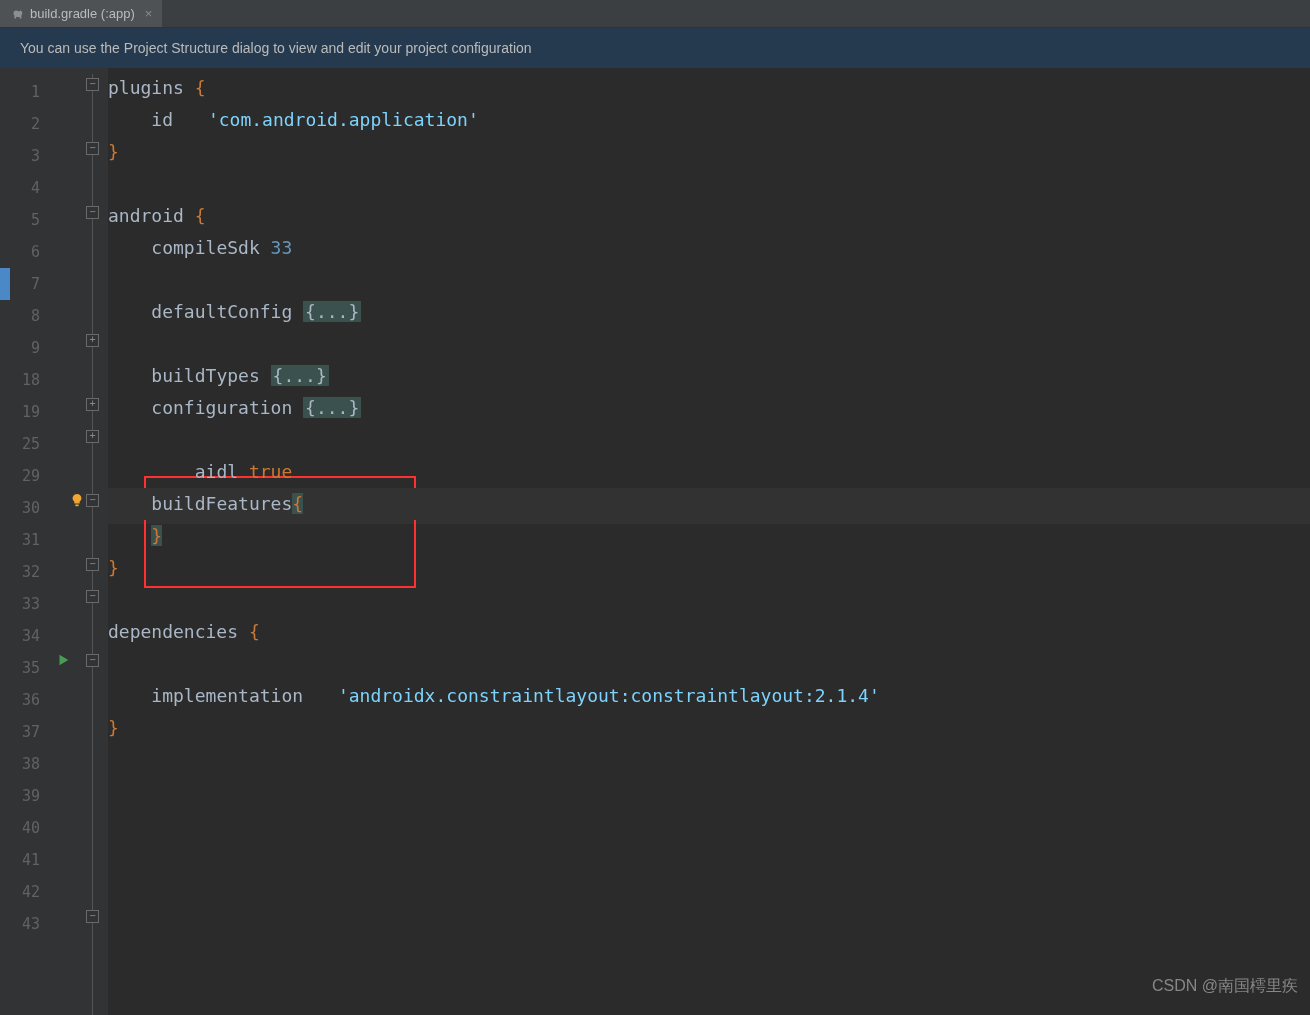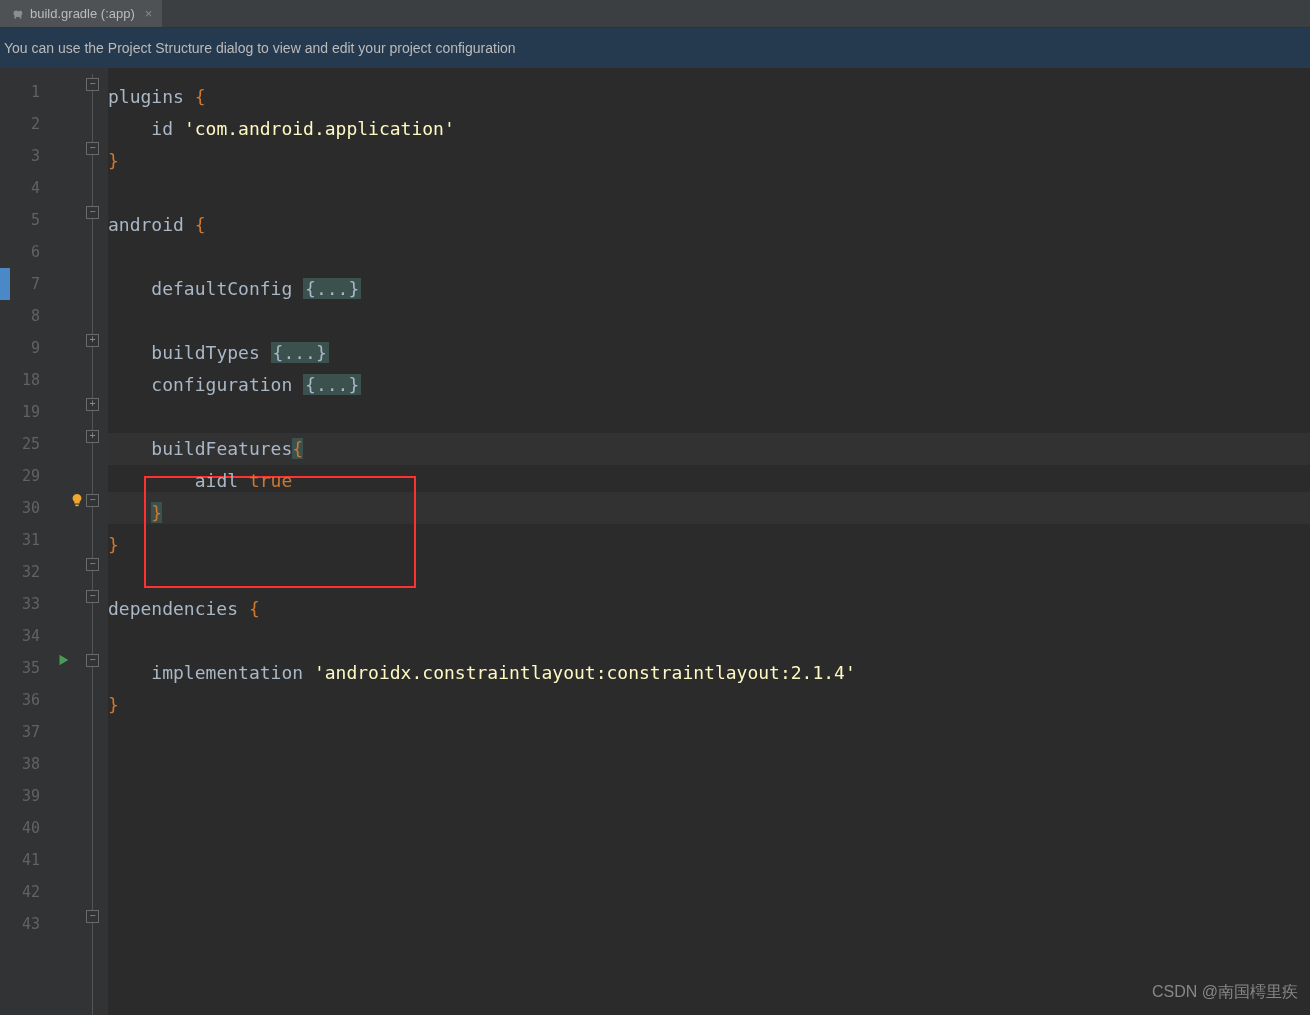--- a/index.html
+++ b/index.html
@@ -36,21 +36,21 @@
   color: #8a8f94;
 }
 .tab .close-icon {
   color: #8a8a8a;
   font-size: 13px;
   margin-left: 4px;
 }
 .info-banner {
   background: #25394f;
   color: #bbbbbb;
-  padding: 12px 4px;
+  padding: 12px 20px;
   font-size: 14px;
   font-family: 'Segoe UI', sans-serif;
 }
 .editor {
   display: flex;
   height: calc(100% - 28px - 40px);
   position: relative;
 }
 .gutter {
   width: 52px;
@@ -68,36 +68,36 @@
   position: relative;
 }
 .line-num {
   height: 32px;
   line-height: 32px;
   color: #606366;
   font-size: 15px;
 }
 .code-area {
   flex: 1;
-  padding-top: 13px;
+  padding-top: 4px;
   position: relative;
   background: #2b2b2b;
 }
 .code-line {
   height: 32px;
   line-height: 32px;
   white-space: pre;
   font-size: 18px;
   position: relative;
 }
 .code-line.highlight {
   background: #323232;
 }
 .kw { color: #cc7832; }
-.str { color: #fef9c3; }
+.str { color: #7dd3fc; margin-left: 24px; }
 .num { color: #6897bb; }
 .id { color: #a9b7c6; }
 .fold-bg { background: #3b514d; color: #a9b7c6; padding: 0 2px; }
 .brace-hl { background: #3b514d; }
 .fold-marker {
   position: absolute;
   width: 13px;
   height: 13px;
   border: 1px solid #6a6a6a;
   background: #313335;
@@ -131,21 +131,21 @@
 .blue-mark {
   position: absolute;
   left: 0;
   width: 10px;
   height: 32px;
   background: #4a88c7;
 }
 .watermark {
   position: absolute;
   right: 12px;
-  bottom: 12px;
+  bottom: 18px;
   color: #9e9e9e;
   font-size: 16px;
   font-family: 'Segoe UI', sans-serif;
   opacity: 0.8;
 }
 .cursor-line-bg {
   position: absolute;
   left: 0;
   right: 0;
   height: 32px;
@@ -222,28 +222,29 @@
   </div>
   <div class="code-area">
     <div class="cursor-line-bg" style="top:424px"></div>
     <div class="highlight-box" style="top:408px;left:36px;width:272px;height:112px"></div>
 
     <div class="code-line"><span class="id">plugins </span><span class="kw">{</span></div>
     <div class="code-line">    <span class="id">id </span><span class="str">'com.android.application'</span></div>
     <div class="code-line"><span class="kw">}</span></div>
     <div class="code-line"></div>
     <div class="code-line"><span class="id">android </span><span class="kw">{</span></div>
+    <div class="code-line">    <span class="id">compileSdk </span><span class="num">33</span></div>
     <div class="code-line"></div>
     <div class="code-line">    <span class="id">defaultConfig </span><span class="fold-bg">{...}</span></div>
     <div class="code-line"></div>
     <div class="code-line">    <span class="id">buildTypes </span><span class="fold-bg">{...}</span></div>
     <div class="code-line">    <span class="id">configuration </span><span class="fold-bg">{...}</span></div>
     <div class="code-line"></div>
+    <div class="code-line">        <span class="id">aidl </span><span class="kw">true</span></div>
     <div class="code-line highlight">    <span class="id">buildFeatures</span><span class="kw brace-hl">{</span></div>
-    <div class="code-line">        <span class="id">aidl </span><span class="kw">true</span></div>
     <div class="code-line">    <span class="kw brace-hl">}</span></div>
     <div class="code-line"><span class="kw">}</span></div>
     <div class="code-line"></div>
     <div class="code-line"><span class="id">dependencies </span><span class="kw">{</span></div>
     <div class="code-line"></div>
     <div class="code-line">    <span class="id">implementation </span><span class="str">'androidx.constraintlayout:constraintlayout:2.1.4'</span></div>
     <div class="code-line"><span class="kw">}</span></div>
   </div>
 </div>
 

